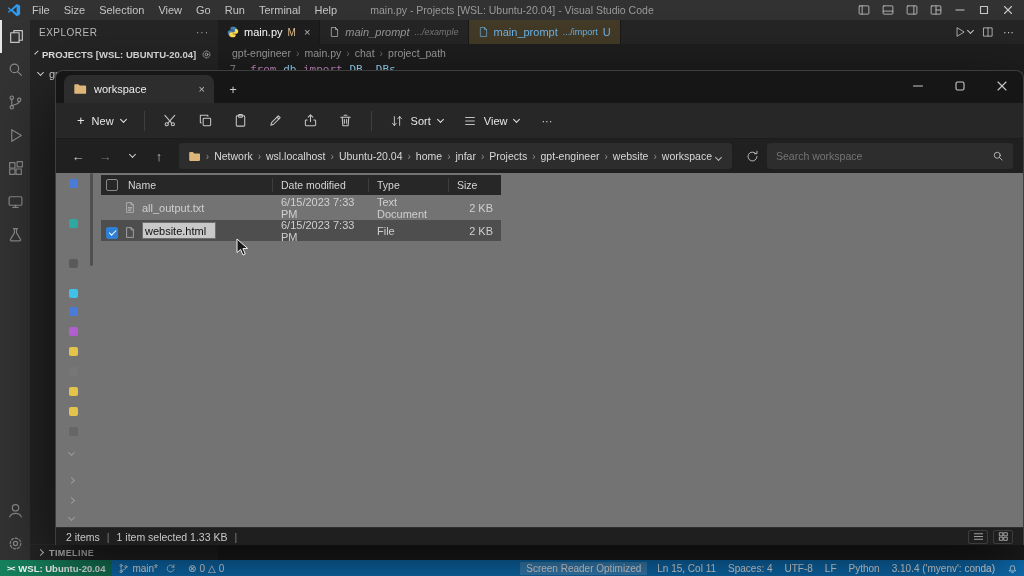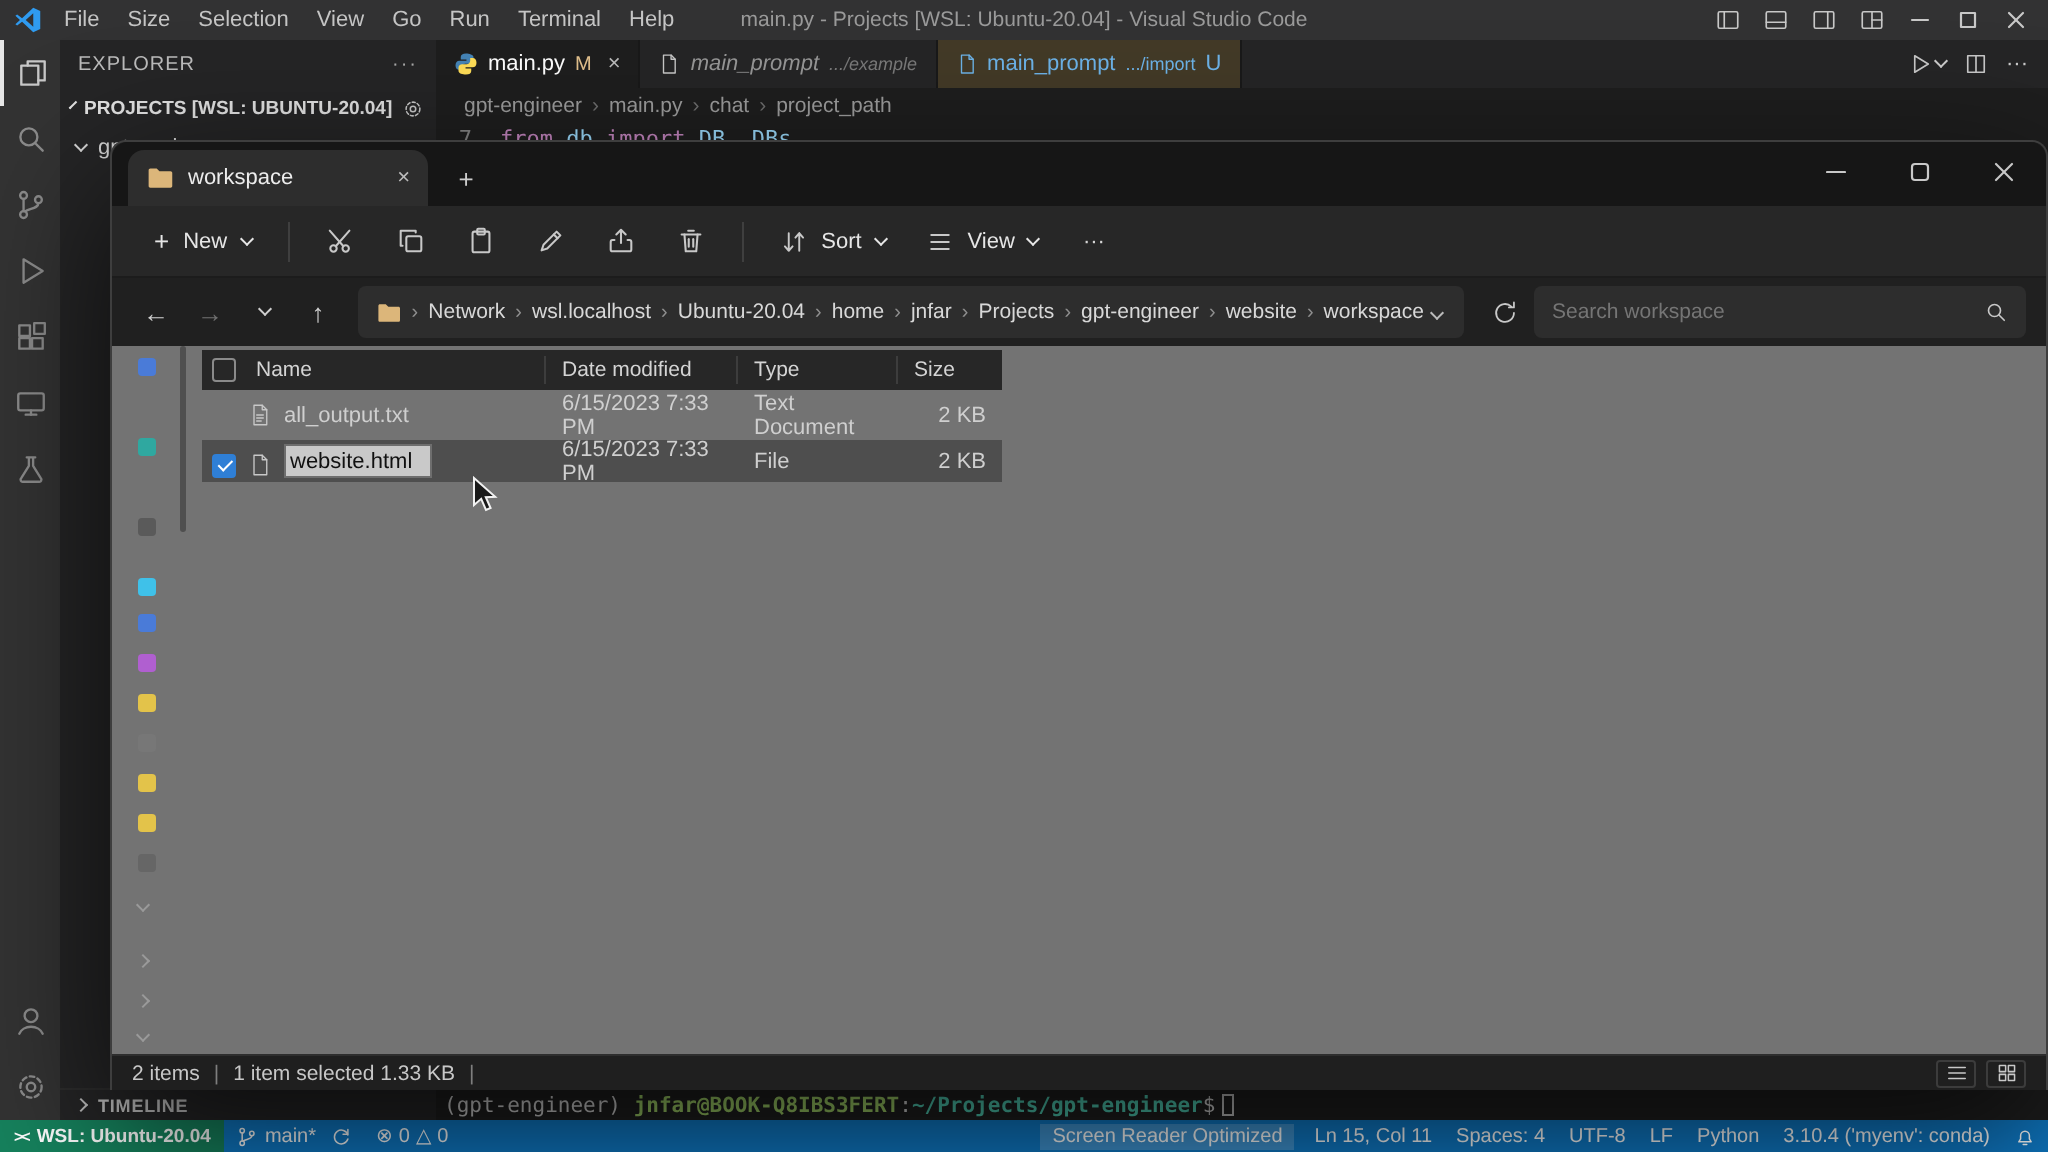--- a/index.html
+++ b/index.html
@@ -563,28 +563,20 @@
               <rect x="2.5" y="2.5" width="4.5" height="4.5"></rect>
               <rect x="9" y="2.5" width="4.5" height="4.5"></rect>
               <rect x="2.5" y="9" width="4.5" height="4.5"></rect>
               <rect x="9" y="9" width="4.5" height="4.5"></rect>
             </svg>
           </span>
       </div>
     </div>
   </div>
 
-  <div class="panel-term">
-    <span class="tw">(gpt-engineer)</span><span class="tw"> </span>
-    <span class="tg">jnfar@BOOK-Q8IBS3FERT</span>
-    <span class="tw">:</span>
-    <span class="tp">~/Projects/gpt-engineer</span>
-    <span class="tw">$</span>
-    <span class="tcursor"></span>
-  </div>
 
   <div class="vstatus">
     <div class="sb-chip">
       <span style="font-size:8px;letter-spacing:-1px">&gt;&lt;</span>
       <span>WSL: Ubuntu-20.04</span>
     </div>
     <div class="sb-it">
       <svg class="s" width="11" height="11" viewBox="0 0 16 16" style="stroke:#fff">
           <circle cx="4.5" cy="3.5" r="1.6"></circle>
           <circle cx="4.5" cy="12.5" r="1.6"></circle>

